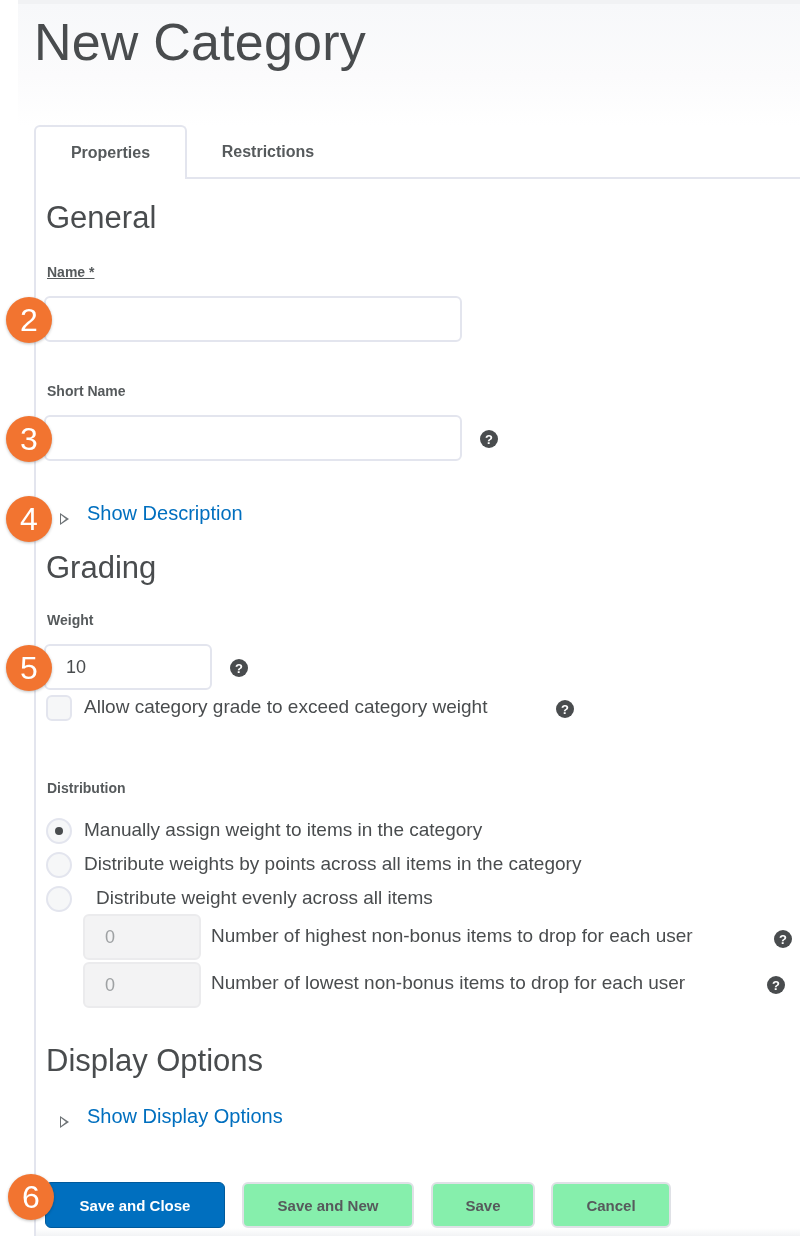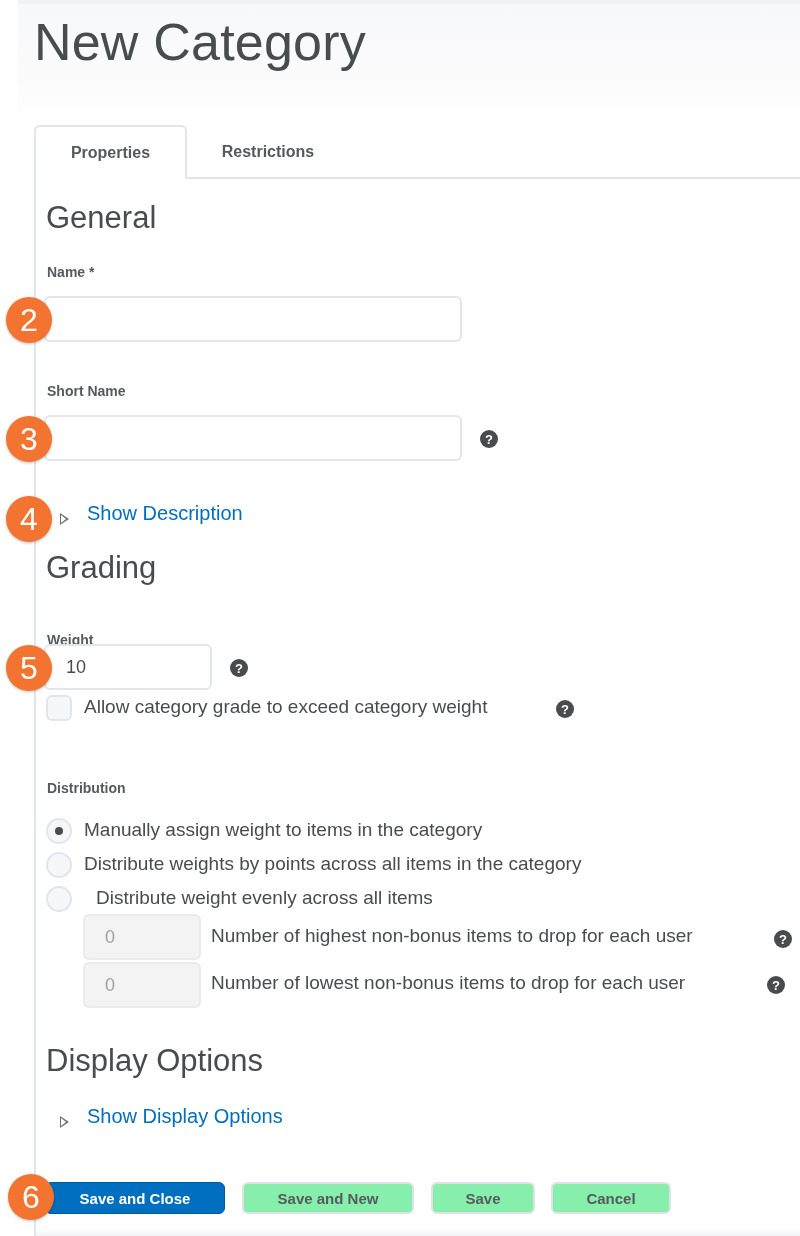--- a/index.html
+++ b/index.html
@@ -72,21 +72,21 @@
 
     .radio {
       position: absolute; width: 26px; height: 26px; border-radius: 50%;
       border: 2px solid #e3e5ee; background: #f6f7f8; cursor: pointer;
       display: flex; align-items: center; justify-content: center;
     }
     .radio .dot { width: 8px; height: 8px; border-radius: 50%; background: #494c4e; }
 
     .button-bar { position: absolute; left: 36px; top: 1228px; width: 764px; height: 8px; background: linear-gradient(#ffffff, #f2f3f5); }
     .btn {
-      position: absolute; top: 1182px; height: 32px; border-radius: 6px; font-size: 15px; font-weight: 700;
+      position: absolute; top: 1182px; height: 46px; border-radius: 6px; font-size: 15px; font-weight: 700;
       display: flex; align-items: center; justify-content: center; cursor: pointer;
       font-family: "Liberation Sans", sans-serif;
     }
     .btn.primary { background: #006fbf; color: #fff; border: 1px solid #005a9c; }
     .btn.secondary { background: #86efac; color: #565a5c; border: 2px solid #dfe1e6; }
   </style>
 </head>
 <body>
 
 <div class="header-band"></div>
@@ -95,38 +95,38 @@
 <div class="tabs">
   <div class="tab-line"></div>
   <div class="tab active">Properties</div>
   <div class="tab inactive">Restrictions</div>
 </div>
 
 <div class="content-border"></div>
 
 <h2 class="section-heading" style="top:200px;">General</h2>
 
-<label class="field-label" style="top:264px;">Name *</label>
+<label class="field-label" style="top:264px;text-decoration:underline;">Name *</label>
 <input class="text-input" type="text" style="left: 44px; top: 296px; width: 418px;" value="">
 <div class="badge" style="left:6px; top:297px;">2</div>
 
 <label class="field-label" style="top:383px;">Short Name</label>
 <input class="text-input" type="text" style="left: 44px; top: 415px; width: 418px;" value="">
 <div class="badge" style="left:6px; top:416px;">3</div>
 <div class="help-icon" style="left:480px; top:430px;">?</div>
 
 <div class="disclosure" style="left:60px; top:502px;">
   <span class="tri"></span>
   <span class="link-text">Show Description</span>
 </div>
 <div class="badge" style="left:6px; top:496px;">4</div>
 
 <h2 class="section-heading" style="top:550px;">Grading</h2>
 
-<label class="field-label" style="top:612px;margin-top:20px;">Weight</label>
+<label class="field-label" style="top:612px;">Weight</label>
 <input class="text-input" type="text" style="left: 44px; top: 644px; width: 168px;" value="10">
 <div class="badge" style="left:6px; top:645px;">5</div>
 <div class="help-icon" style="left:230px; top:659px;">?</div>
 
 <div class="checkbox" style="left:46px; top:695px;"></div>
 <span class="option-text" style="left:84px; top:696px;">Allow category grade to exceed category weight</span>
 <div class="help-icon" style="left:556px; top:700px;">?</div>
 
 <label class="field-label" style="top:780px;">Distribution</label>
 

